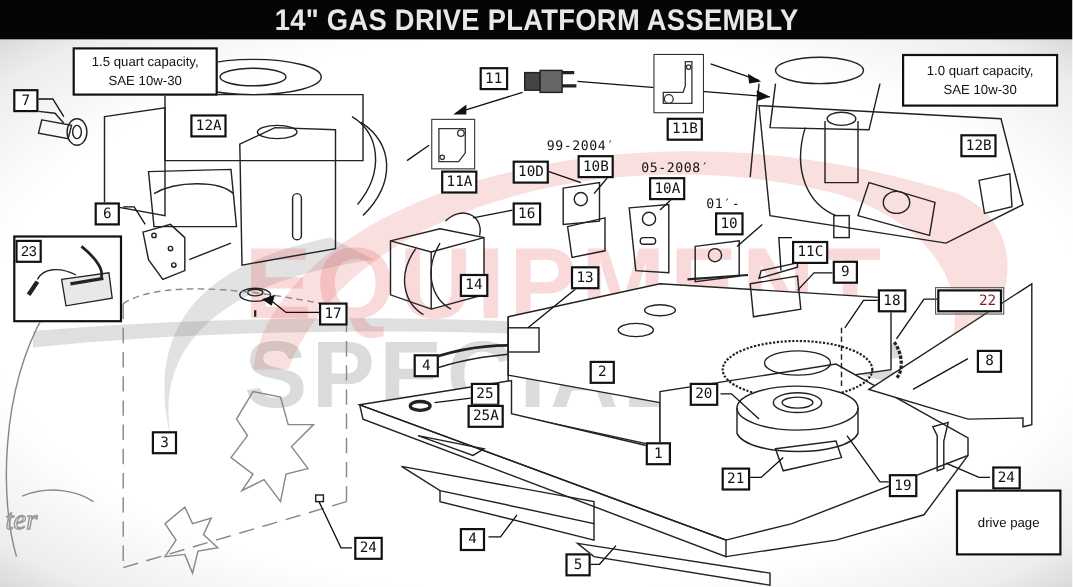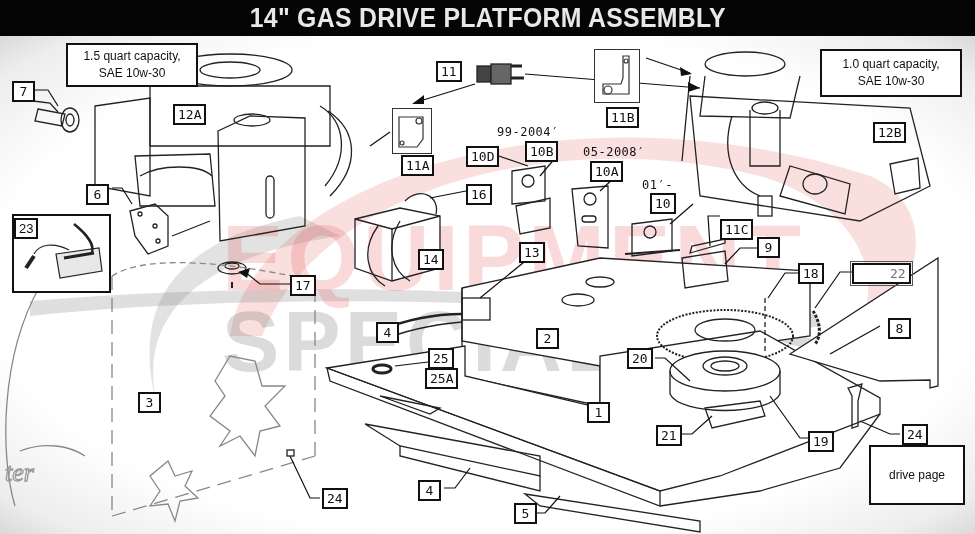--- a/index.html
+++ b/index.html
@@ -314,21 +314,21 @@
   <div class="callout" style="left:650px; top:157px;">10</div>
   <div class="callout" style="left:720px; top:183px;">11C</div>
   <div class="callout" style="left:757px; top:201px;">9</div>
   <div class="callout" style="left:466px; top:148px;">16</div>
   <div class="callout" style="left:86px; top:148px;">6</div>
   <div class="callout" style="left:14px; top:182px; font-family:'Liberation Sans', sans-serif;">23</div>
   <div class="callout" style="left:390px; top:213px;margin-left:28px;">14</div>
   <div class="callout" style="left:519px; top:206px;">13</div>
   <div class="callout" style="left:290px; top:239px;">17</div>
   <div class="callout" style="left:798px; top:227px;">18</div>
-  <div class="callout framed" style="left:852px; top:227px; color:#737373;padding-left:36px;">22</div>
+  <div class="callout framed" style="left:852px; top:227px; color:#7f1d1d;padding-left:36px;">22</div>
   <div class="callout" style="left:376px; top:286px;">4</div>
   <div class="callout" style="left:536px; top:292px;">2</div>
   <div class="callout" style="left:888px; top:282px;">8</div>
   <div class="callout" style="left:627px; top:312px;">20</div>
   <div class="callout" style="left:428px; top:312px;">25</div>
   <div class="callout" style="left:425px; top:332px;">25A</div>
   <div class="callout" style="left:138px; top:356px;">3</div>
   <div class="callout" style="left:587px; top:366px;">1</div>
   <div class="callout" style="left:656px; top:389px;">21</div>
   <div class="callout" style="left:808px; top:395px;">19</div>

